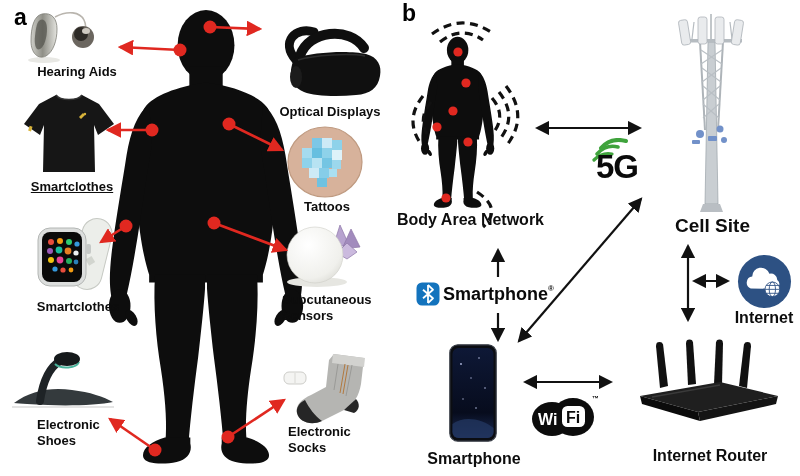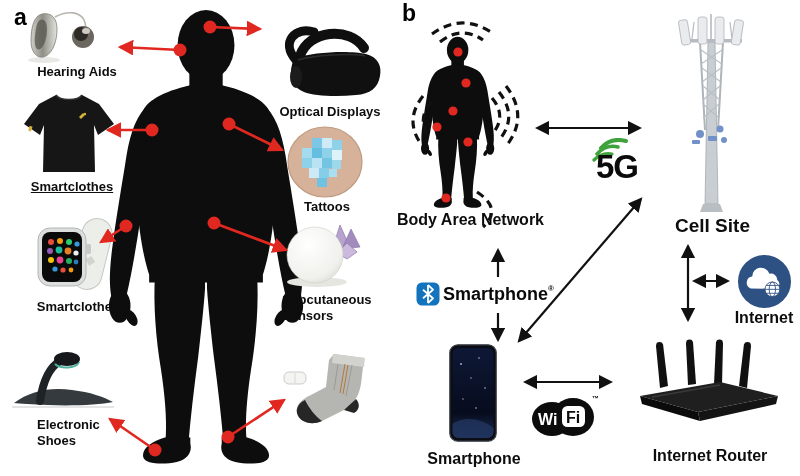--- a/index.html
+++ b/index.html
@@ -180,20 +180,21 @@
     <path d="M62,60 L74,49 C78,53 78,60 72,63 Z" fill="#262626"></path>
     <g stroke="#9a9a97" stroke-width="1">
       <path d="M56,14 L52,40" fill="none"></path>
         <path d="M70,15 L64,46" fill="none"></path>
     </g>
     <g stroke="#b2793f" stroke-width="1">
       <path d="M63,14 L58,43" fill="none"></path>
         <path d="M66,15 L61,44" fill="none"></path>
     </g>
   </svg>
+  <div class="abs lbl" style="left:288px;top:424px;width:95px;">Electronic Socks</div>
 
   <div class="abs panel-letter" style="left:402px;top:0px;">b</div>
 
   <svg class="abs" style="left:418px;top:36px;" width="80" height="172" viewBox="0 0 210 465">
     <use href="#person-shape"></use>
   </svg>
   <div class="abs lbl ctr" style="left:388px;top:210px;width:165px;font-size:16px;">Body Area Network</div>
 
 
   <div class="abs" style="left:552px;top:138px;width:80px;height:50px;">

